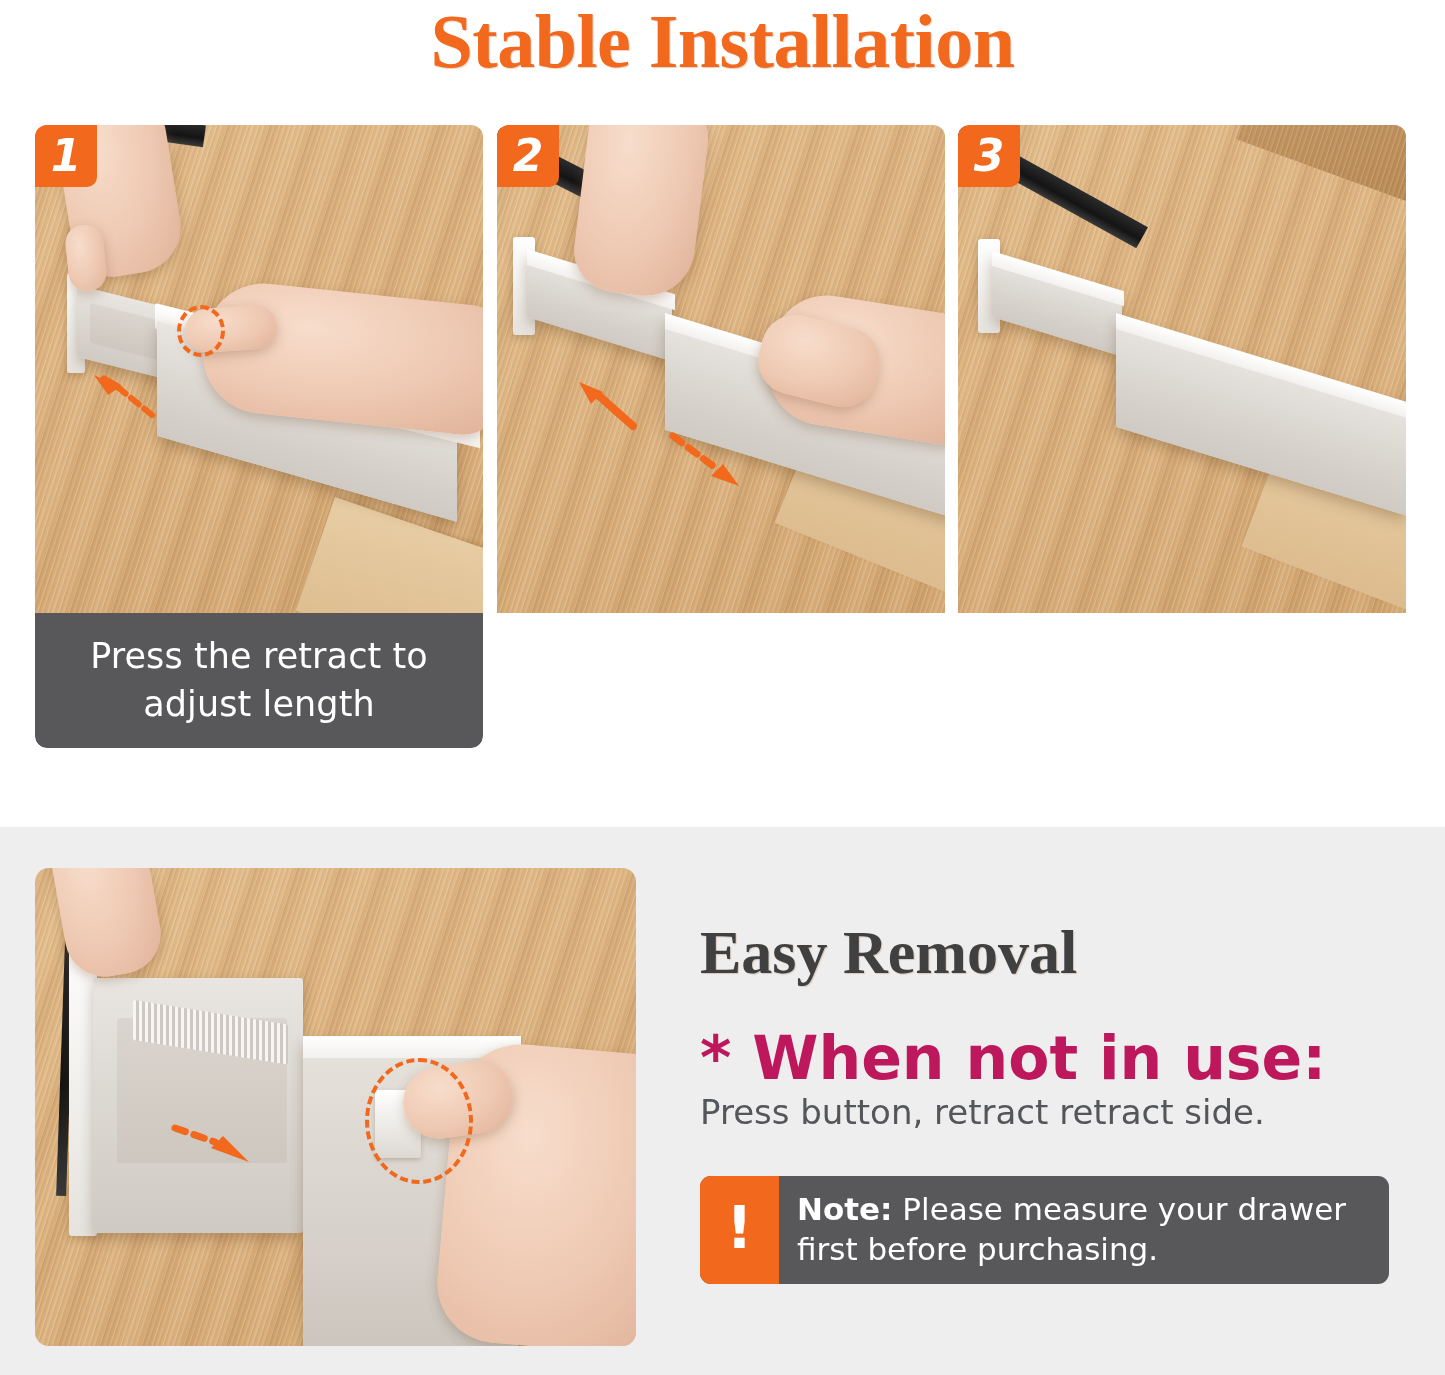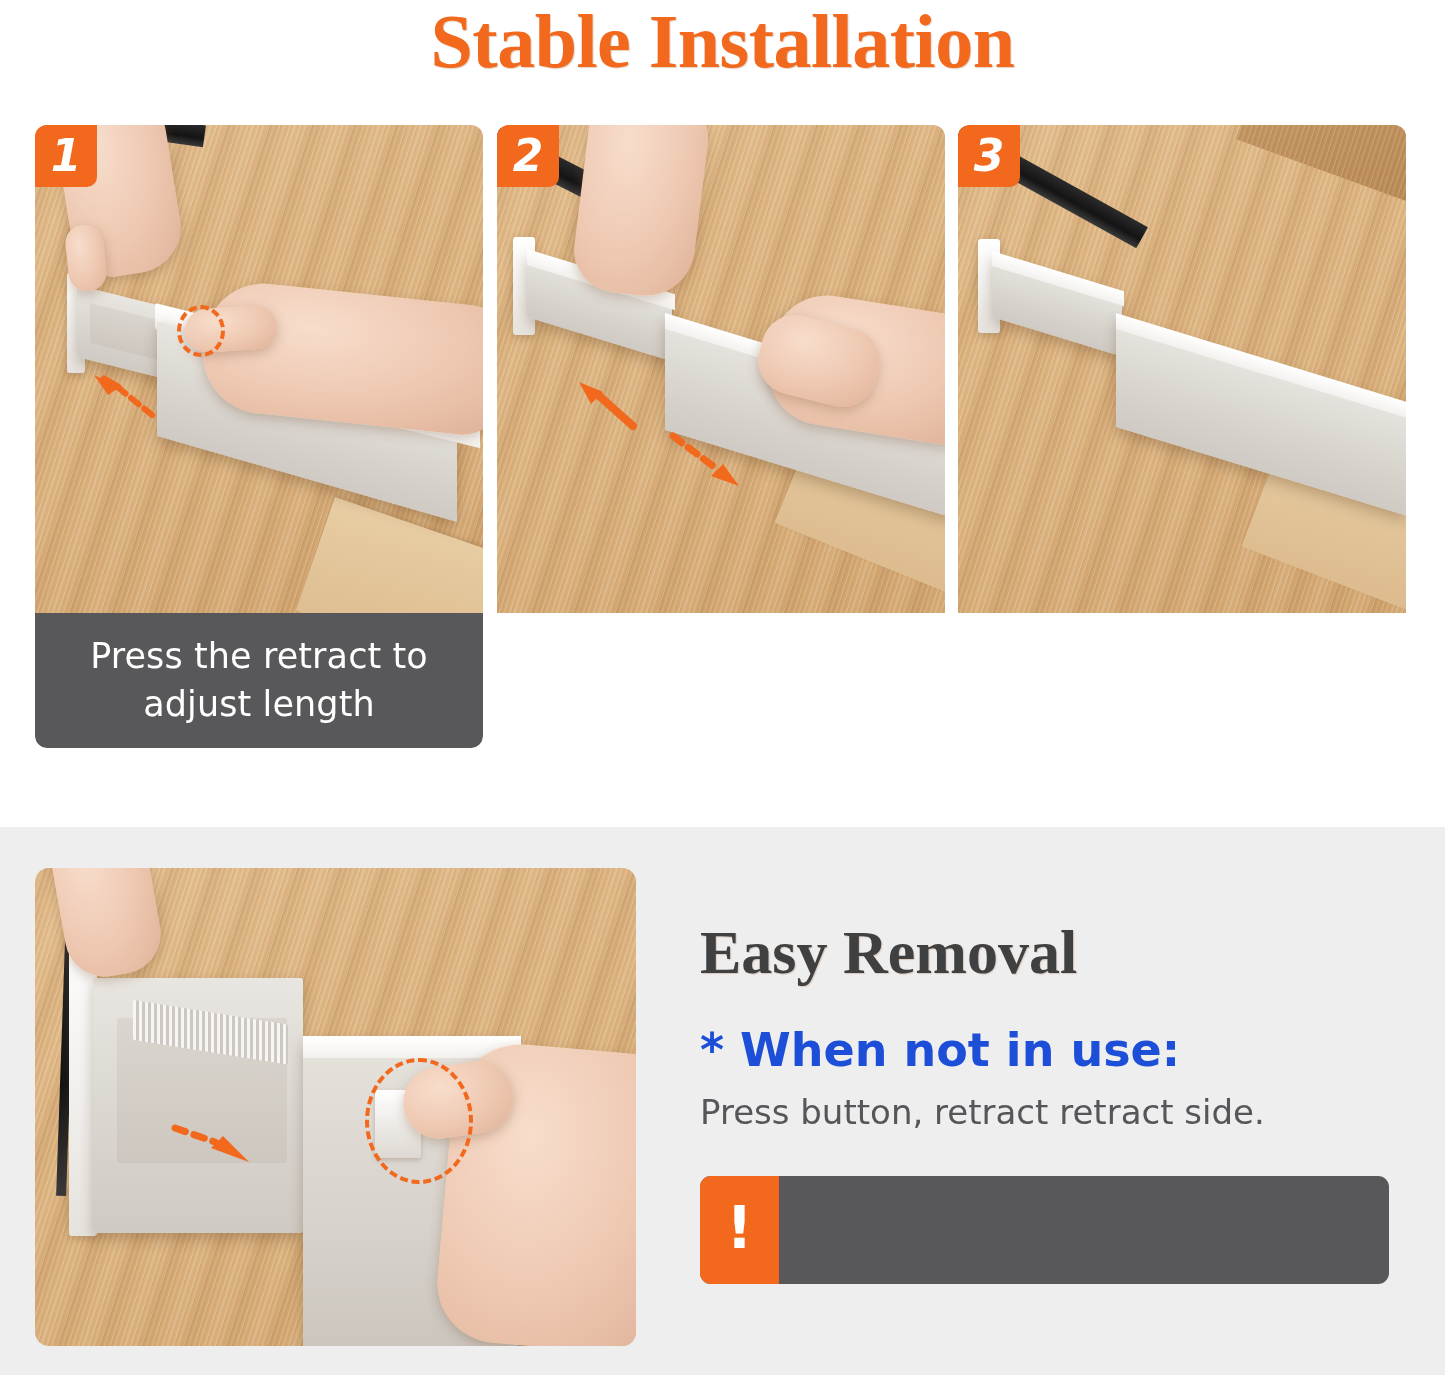--- a/index.html
+++ b/index.html
@@ -214,22 +214,22 @@
     text-shadow: 1px 1px 1px rgba(140,70,20,0.22);
     white-space: nowrap;
   }
 
   #removal-subhead {
     position: absolute;
     left: 700px;
     top: 196px;
     font-family: "DejaVu Sans", sans-serif;
     font-weight: bold;
-    font-size: 46px;
-    color: #1d4ed8;
+    font-size: 60px;
+    color: #be185d;
     white-space: nowrap;
   }
 
   #removal-body {
     position: absolute;
     left: 700px;
     top: 265px;
     font-family: "DejaVu Sans", sans-serif;
     font-size: 34px;
     color: #54565a;
@@ -402,15 +402,18 @@
 
     <div class="ann-circle" style="left:330px; top:190px; width:100px; height:118px;"></div>
   </div>
 
   <div id="removal-heading">Easy Removal</div>
   <div id="removal-subhead">* When not in use:</div>
   <div id="removal-body">Press button, retract retract side.</div>
 
   <div id="note-box">
     <div id="note-icon">!</div>
+    <div id="note-text">
+      <span><b>Note:</b><span> Please measure your drawer first before purchasing.</span></span>
+    </div>
   </div>
 
 </div>
 
 </body></html>

